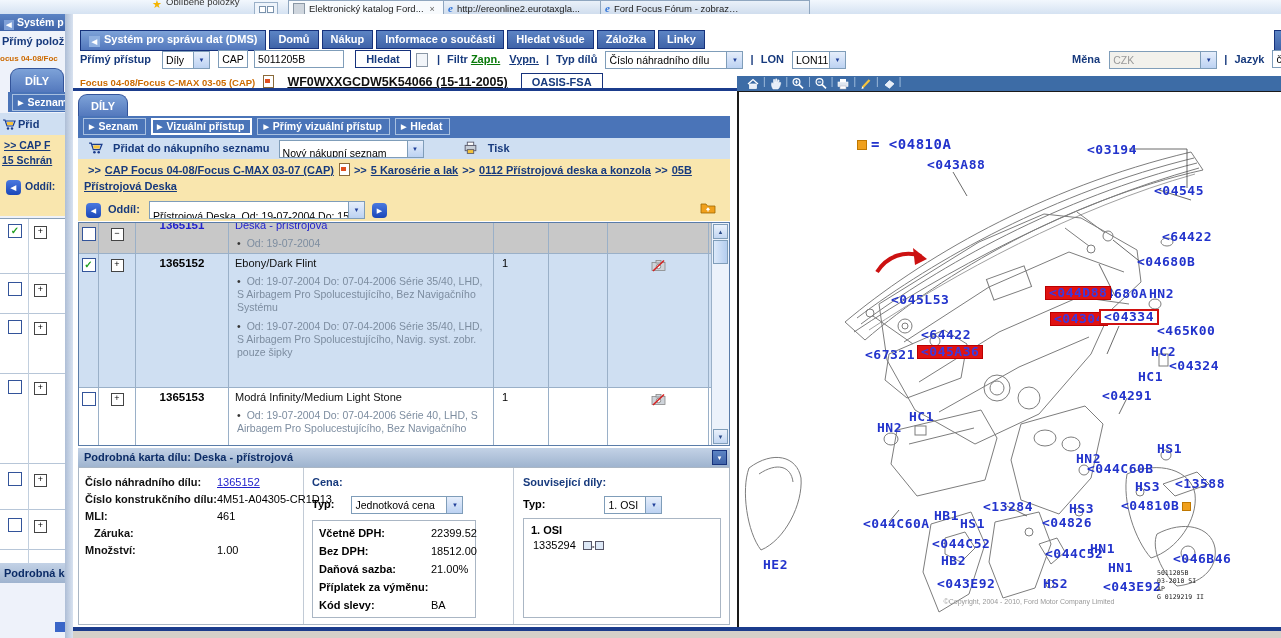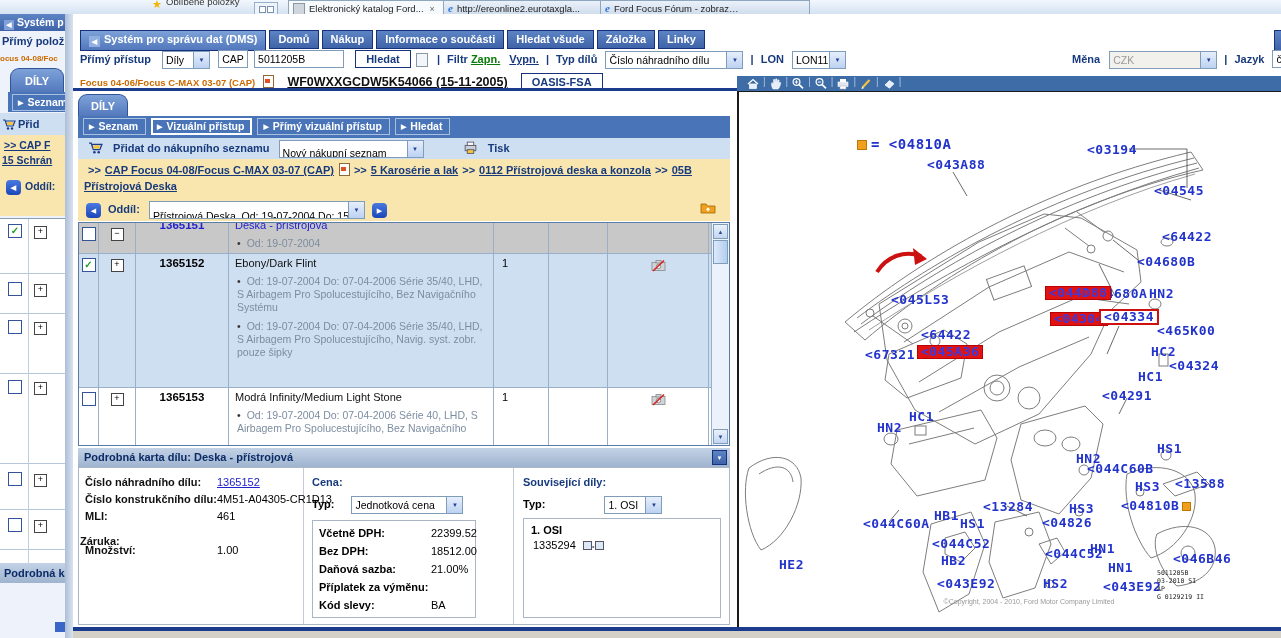--- a/index.html
+++ b/index.html
@@ -245,21 +245,21 @@
       <span class="sel disabled" style="width:108px;margin-left:6px;">
           <span class="txt">CZK</span>
           <span class="arr">▼</span>
         </span>
       <span class="sep">|</span>
       <span class="lbl">Jazyk</span>
       <span class="inp" style="display:inline-block;width:58px;margin-left:5px;">čeština</span>
     </div>
 
     <div id="vehicle-row" class="abs">
-      <span class="veh-model">Focus 04-06/Focus C-MAX 03-07 (CAP)</span>
+      <span class="veh-model">Focus 04-08/Focus C-MAX 03-05 (CAP)</span>
       <span class="doc-ic"><i></i></span>
       <span class="vin">WF0WXXGCDW5K54066 (15-11-2005)</span>
       <span class="btn" style="margin-left:10px;">OASIS-FSA</span>
     </div>
     <div id="navy-line" class="abs"></div>
 
     <div id="dily-tab" class="abs">DÍLY</div>
     <div id="tab-strip" class="abs"><span class="tabbtn"><span class="tri">▶</span><span>Seznam</span></span><span class="tabbtn active"><span class="tri">▶</span><span>Vizuální přístup</span></span><span class="tabbtn"><span class="tri">▶</span><span>Přímý vizuální přístup</span></span><span class="tabbtn"><span class="tri">▶</span><span>Hledat</span></span></div>
     <div id="add-row" class="abs">
       <svg class="dg-ic" viewBox="0 0 14 12" style="width:15px;height:13px;vertical-align:-2px;margin-left:10px;">
@@ -384,21 +384,21 @@
       <span>Podrobná karta dílu: Deska - přístrojová</span>
       <span id="detail-collapse">▼</span>
     </div>
     <div id="detail-body" class="abs">
       <div class="dcol-sep" style="left:224px;"></div>
       <div class="dcol-sep" style="left:434px;"></div>
       <div id="detail-fields">
           <div class="dfield" style="left: 6px; top: 8px;"><span class="dl">Číslo náhradního dílu:</span><span class="dv link">1365152</span></div>
           <div class="dfield" style="left: 6px; top: 25px;"><span class="dl">Číslo konstrukčního dílu:</span><span class="dv">4M51-A04305-CR1D13</span></div>
           <div class="dfield" style="left: 6px; top: 42px;"><span class="dl">MLI:</span><span class="dv">461</span></div>
-          <div class="dfield" style="left: 1px; top: 59px; margin-top: 8px;"><span class="dl">Záruka:</span><span class="dv"></span></div>
+          <div class="dfield" style="left: 15px; top: 59px;"><span class="dl">Záruka:</span><span class="dv"></span></div>
           <div class="dfield" style="left: 6px; top: 76px;"><span class="dl">Množství:</span><span class="dv">1.00</span></div>
         </div>
       <div class="dfield lbl" style="left:233px;top:8px;">Cena:</div>
       <div class="dfield" style="left:233px;top:28px;">
         <span class="bold">Typ:</span>
         <span class="sel" style="width:112px;margin-left:14px;">
             <span class="txt">Jednotková cena</span>
             <span class="arr">▼</span>
           </span>
       </div>
@@ -559,21 +559,21 @@
           <div class="dlabel" style="left: 193px; top: 447px; position: absolute;">&lt;044C52</div>
           <div class="dlabel" style="left: 202px; top: 464px; position: absolute;">HB2</div>
           <div class="dlabel" style="left: 198px; top: 487px; position: absolute;">&lt;043E92</div>
           <div class="dlabel" style="left: 304px; top: 487px; position: absolute;">HS2</div>
           <div class="dlabel" style="left: 364px; top: 490px; position: absolute;">&lt;043E92</div>
           <div class="dlabel" style="left: 303px; top: 426px; position: absolute;">&lt;04826</div>
           <div class="dlabel" style="left: 306px; top: 457px; position: absolute;">&lt;044C52</div>
           <div class="dlabel" style="left: 351px; top: 452px; position: absolute;">HN1</div>
           <div class="dlabel" style="left: 369px; top: 471px; position: absolute;">HN1</div>
           <div class="dlabel" style="left: 434px; top: 462px; position: absolute;">&lt;046B46</div>
-          <div class="dlabel" style="left: 24px; top: 468px; position: absolute; padding-left: 16px;">HE2</div>
+          <div class="dlabel" style="left: 8px; top: 468px; position: absolute; padding-left: 16px;">HE2</div>
         </div>
       <div id="dg-stamp">
           <div>5011205B</div>
           <div>03-2010 SI</div>
           <div>AP</div>
           <div>G 0129219 II</div>
         </div>
       <div id="dg-copyright">©Copyright, 2004 - 2010, Ford Motor Company Limited</div>
     </div>
   </div>

